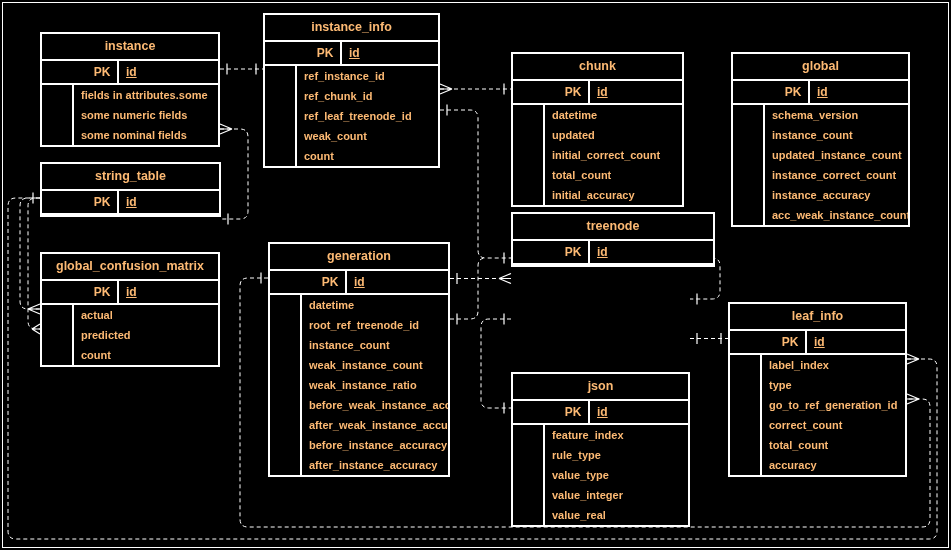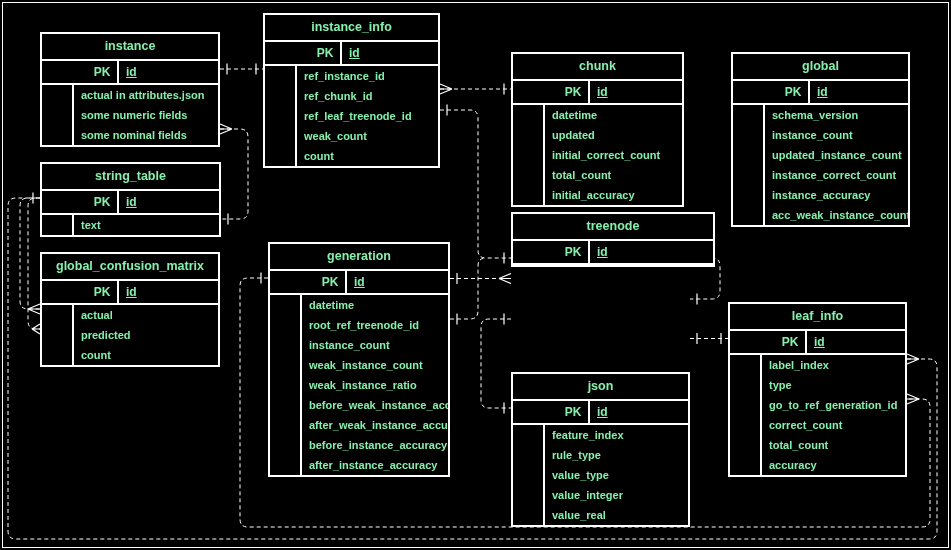--- a/index.html
+++ b/index.html
@@ -9,21 +9,21 @@
   }
   #frame{
     position:absolute;left:2px;top:2px;width:945px;height:544px;
     border:1px solid #ffffff;pointer-events:none;
   }
   #edges{position:absolute;left:0;top:0;}
   .edge{fill:none;stroke:#ffffff;stroke-width:1;stroke-dasharray:4 3;}
   .marker{fill:none;stroke:#ffffff;stroke-width:1.2;}
   .er-table{
     position:absolute;background:#000000;border:2px solid #ffffff;
-    color:#86efac;box-sizing:border-box;
+    color:#fdba74;box-sizing:border-box;
   }
   .er-title{
     height:25px;line-height:25px;text-align:center;font-weight:bold;
     font-size:12.5px;border-bottom:2px solid #ffffff;white-space:nowrap;overflow:hidden;
   }
   .er-pkrow{display:flex;height:22px;border-bottom:2px solid #ffffff;}
   .er-pkcell{
     width:30px;flex:0 0 30px;border-right:2px solid #ffffff;text-align:center;
     font-weight:bold;font-size:12px;line-height:22px;padding-left:45px;
   }
@@ -88,21 +88,21 @@
   <div id="tables">
       <div class="er-table" style="left: 40px; top: 32px; width: 180px;">
         <div class="er-title">instance</div>
         <div class="er-pkrow">
           <div class="er-pkcell">PK</div>
           <div class="er-pkfield">id</div>
         </div>
         <div class="er-body">
           <div class="er-bodypk"></div>
           <div class="er-fields">
-            <div class="er-field">actual in attributes.json</div>
+            <div class="er-field">fields in attributes.some</div>
             <div class="er-field">some numeric fields</div>
             <div class="er-field">some nominal fields</div>
           </div>
         </div>
       </div>
       <div class="er-table" style="left: 263px; top: 13px; width: 177px;">
         <div class="er-title">instance_info</div>
         <div class="er-pkrow">
           <div class="er-pkcell">PK</div>
           <div class="er-pkfield">id</div>
@@ -154,23 +154,20 @@
         </div>
       </div>
       <div class="er-table" style="left: 40px; top: 162px; width: 181px;">
         <div class="er-title">string_table</div>
         <div class="er-pkrow">
           <div class="er-pkcell">PK</div>
           <div class="er-pkfield">id</div>
         </div>
         <div class="er-body">
           <div class="er-bodypk"></div>
-          <div class="er-fields">
-            <div class="er-field">text</div>
-          </div>
         </div>
       </div>
       <div class="er-table" style="left: 40px; top: 252px; width: 180px;">
         <div class="er-title">global_confusion_matrix</div>
         <div class="er-pkrow">
           <div class="er-pkcell">PK</div>
           <div class="er-pkfield">id</div>
         </div>
         <div class="er-body">
           <div class="er-bodypk"></div>

